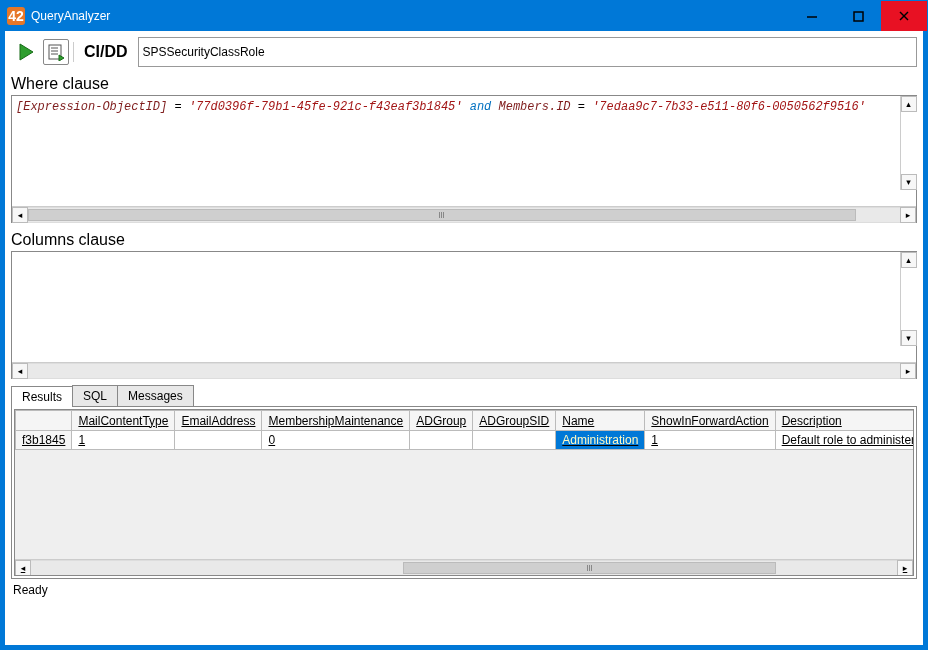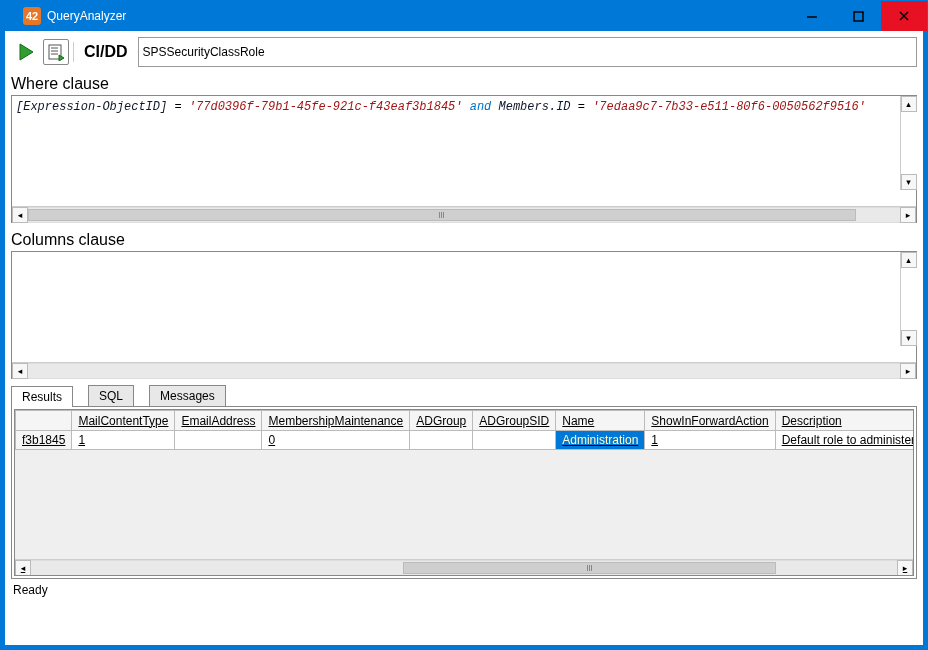--- a/index.html
+++ b/index.html
@@ -15,23 +15,22 @@
     background: #0078d7;
     display: flex; align-items: center;
     padding-left: 6px;
     color: #fff;
   }
   .titlebar .app-icon {
     width: 18px; height: 18px;
     background: #e67728;
     border-radius: 3px;
     display: flex; align-items: center; justify-content: center;
-    font-size: 11px; font-weight: bold; color: #fff;
+    font-size: 14px; font-weight: bold; color: #fff;
     margin-right: 6px;
-    margin-left: 16px;
   }
   .titlebar .title { font-size: 12px; }
   .titlebar .spacer { flex: 1; }
   .titlebar .win-controls { display: flex; height: 100%; }
   .win-btn {
     width: 46px; height: 100%;
     display: flex; align-items: center; justify-content: center;
     color: #fff;
   }
   .win-btn.close { background: #e81123; }
@@ -82,21 +81,21 @@
   }
   .clause-content {
     flex: 1;
     font-family: Consolas, "Courier New", monospace;
     font-size: 12px;
     padding: 4px 4px;
     overflow: hidden;
   }
   .where-box { height: 128px; }
   .cols-box { height: 128px; }
-  .syn-id { font-style: italic; color: #0f172a; margin-top: 20px; }
+  .syn-id { font-style: italic; color: #7f1d1d; margin-top: 20px; }
   .syn-str { font-style: italic; color: #a31515; }
   .syn-kw  { font-style: italic; color: #0070c0; }
 
   .hscroll {
     height: 16px;
     border-top: 1px solid #ccc;
     display: flex; align-items: center;
     background: #fff;
   }
   .hscroll .arrow-box {
@@ -134,21 +133,21 @@
   }
   .vscroll .track { flex:1; width:16px; background:#fff; }
   .clause-inner { position: relative; display:flex; flex-direction:column; height:100%; }
   .clause-main { display:flex; flex:1; position:relative; }
   .clause-text-area { flex:1; overflow:hidden; }
 
   .tabs-row {
     display: flex; align-items: flex-end;
     margin-top: 6px;
     border-bottom: 1px solid #888;
-    gap: 16px;
+    gap: 0;
   }
   .tab {
     border: 1px solid #888;
     border-bottom: none;
     padding: 3px 10px;
     background: #e8e8e8;
     font-size: 12px;
     margin-right: -1px;
   }
   .tab.active { background: #fff; position: relative; top: 1px; }

